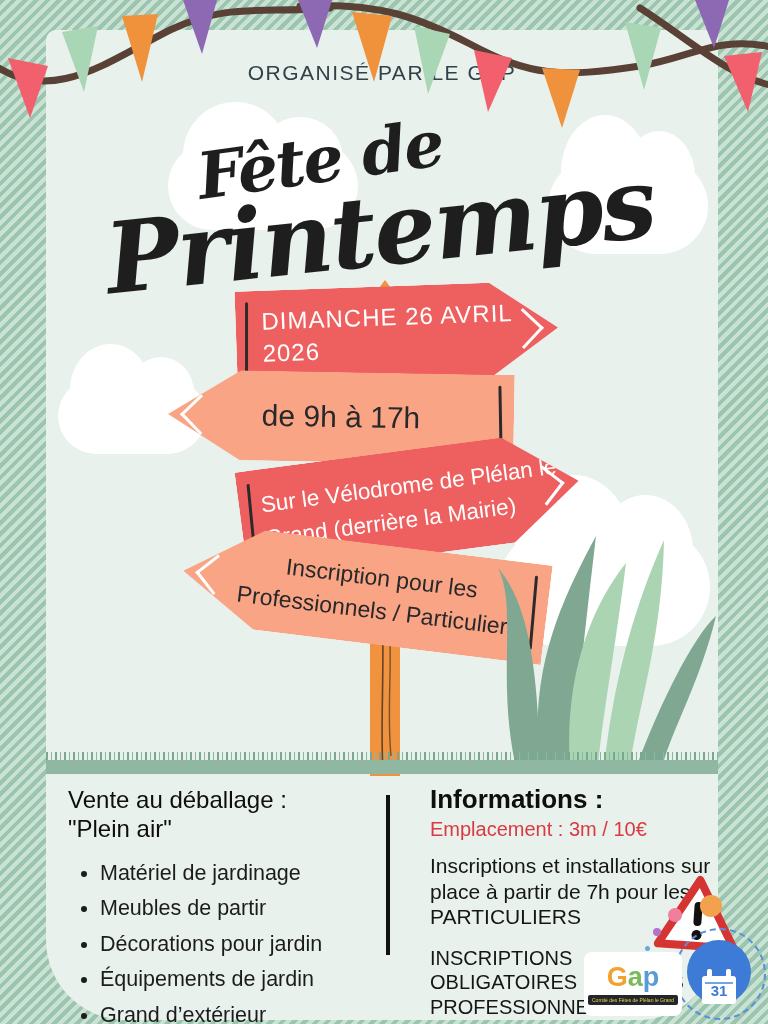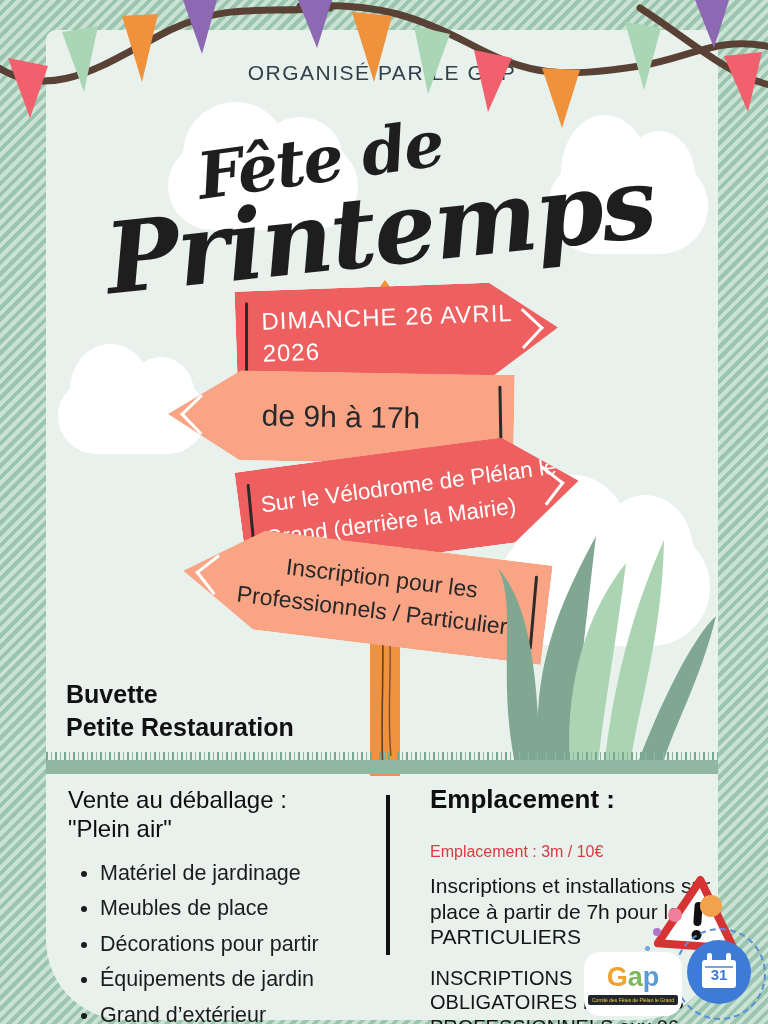--- a/index.html
+++ b/index.html
@@ -74,46 +74,46 @@
   .buvette{position:absolute;left:66px;top:678px;color:#111;
     font-size:25px;font-weight:700;line-height:1.3;}
   
   .sale-col{position:absolute;left:68px;top:786px;width:310px;color:#111;}
   .sale-heading{font-size:24px;font-weight:400;line-height:1.2;color:#0e0e0e;}
   .sale-list{margin:16px 0 0 24px;padding:0;font-size:21.5px;color:#1c1c1c;line-height:1.28;}
   .sale-list li{margin:8px;}
   .v-divider{position:absolute;left:386px;top:795px;width:4px;height:160px;background:#111;}
   .info-col{position:absolute;left:430px;top:784px;width:300px;color:#161616;}
   .info-heading{font-size:26px;font-weight:700;color:#0e0e0e;}
-  .info-price{margin-top:28px;font-size:16px;color:#d93a42;}
+  .info-price{margin-top:3px;font-size:20px;color:#d93a42;}
   .info-part{margin-top:12px;font-size:21px;line-height:1.22;}
   .info-pro{margin-top:16px;font-size:20px;line-height:1.22;width:260px;}
   
   .warn-svg{position:absolute;left:652px;top:872px;transform:rotate(4deg);}
   
   .dot{position:absolute;border-radius:50%;}
   .dot-orange{left:700px;top:895px;width:22px;height:22px;background:#f2a24c;}
   .dot-pink{left:668px;top:908px;width:14px;height:14px;background:#ef7f9a;}
   .dot-purple{left:653px;top:928px;width:8px;height:8px;background:#b273c9;}
   .dot-blue{left:645px;top:946px;width:5px;height:5px;background:#6ea8d8;}
   
   .cal-ring{position:absolute;left:674px;top:928px;width:88px;height:88px;
     border:2px dashed #5b8fd8;border-radius:50%;}
   .cal-circle{position:absolute;left:687px;top:940px;width:64px;height:64px;background:#3d7bd7;
-    border-radius:50%;display:flex;align-items:center;justify-content:center;}
+    border-radius:50%;display:flex;align-items:flex-end;justify-content:center;}
   .cal-body{position:relative;width:34px;height:28px;background:#fff;border-radius:3px;margin-top:4px;
     display:flex;align-items:center;justify-content:center;
     font-size:15px;font-weight:700;color:#3d7bd7;}
   .cal-body::before,.cal-body::after{content:"";position:absolute;top:-7px;width:5px;height:9px;
     background:#fff;border-radius:2px;}
   .cal-body::before{left:5px;} .cal-body::after{right:5px;}
   .cal-body .cal-rule{position:absolute;top:6px;left:3px;right:3px;height:2px;background:#3d7bd7;opacity:.7;}
   
   .gap-logo{position:absolute;left:584px;top:952px;width:98px;height:64px;background:#fff;
-    border-radius:16px;display:flex;flex-direction:column;align-items:center;justify-content:center;}
+    border-radius:8px;display:flex;flex-direction:column;align-items:center;justify-content:center;}
   .gap-word{font-size:27px;font-weight:700;line-height:1;}
   .gap-word .g1{color:#f0a32e;} .gap-word .g2{color:#7cb85c;} .gap-word .g3{color:#5b9bd5;}
   .gap-caption{margin-top:4px;background:#20262b;color:#f5d14b;font-size:5px;
     padding:2px 4px;border-radius:2px;white-space:nowrap;}
   
   .footer-contact{position:absolute;left:110px;top:990px;width:560px;text-align:center;
     font-size:23px;color:#141414;}
 </style>
 </head>
 <body>
@@ -173,42 +173,38 @@
     <path d="M92,300 C86,210 112,140 148,95 C136,190 124,250 120,300 Z" fill="#abd5b2"></path>
     <path d="M126,300 C136,205 160,130 186,72 C184,175 158,245 152,300 Z" fill="#abd5b2"></path>
     <path d="M158,300 C180,240 214,170 238,148 C222,215 192,265 184,300 Z" fill="#7fa792"></path>
   </svg>
 
   <div class="grass-strip">
     <div class="grass-blades"></div>
     <div class="grass-band"></div>
   </div>
 
-  <div class="buvette">
-    <div>Buvette</div>
-    <div>Petite Restauration</div>
-  </div>
 
   <div class="sale-col">
     <div class="sale-heading">Vente au déballage :</div>
     <div class="sale-heading">"Plein air"</div>
     <ul class="sale-list">
       <li>Matériel de jardinage</li>
-      <li>Meubles de place</li>
-      <li>Décorations pour partir</li>
+      <li>Meubles de partir</li>
+      <li>Décorations pour jardin</li>
       <li>Équipements de jardin</li>
       <li>Grand d’extérieur</li>
       <li>Équipements de sport</li>
     </ul>
   </div>
 
   <div class="v-divider"></div>
 
   <div class="info-col">
-    <div class="info-heading">Emplacement :</div>
+    <div class="info-heading">Informations :</div>
     <div class="info-price">Emplacement : 3m / 10€</div>
     <div class="info-part">Inscriptions et installations sur place à partir de 7h pour les PARTICULIERS</div>
     <div class="info-pro">INSCRIPTIONS OBLIGATOIRES POUR LES PROFESSIONNELS aux 06 10 30 27 88</div>
   </div>
 
   <svg class="warn-svg" width="92" height="84" viewBox="0 0 92 84">
     <path d="M46,8 L84,74 L8,74 Z" fill="#ffffff" stroke="#d63333" stroke-width="8" stroke-linejoin="round"></path>
     <rect x="42" y="30" width="8" height="24" rx="4" fill="#111"></rect>
     <circle cx="46" cy="63" r="5" fill="#111"></circle>
   </svg>

